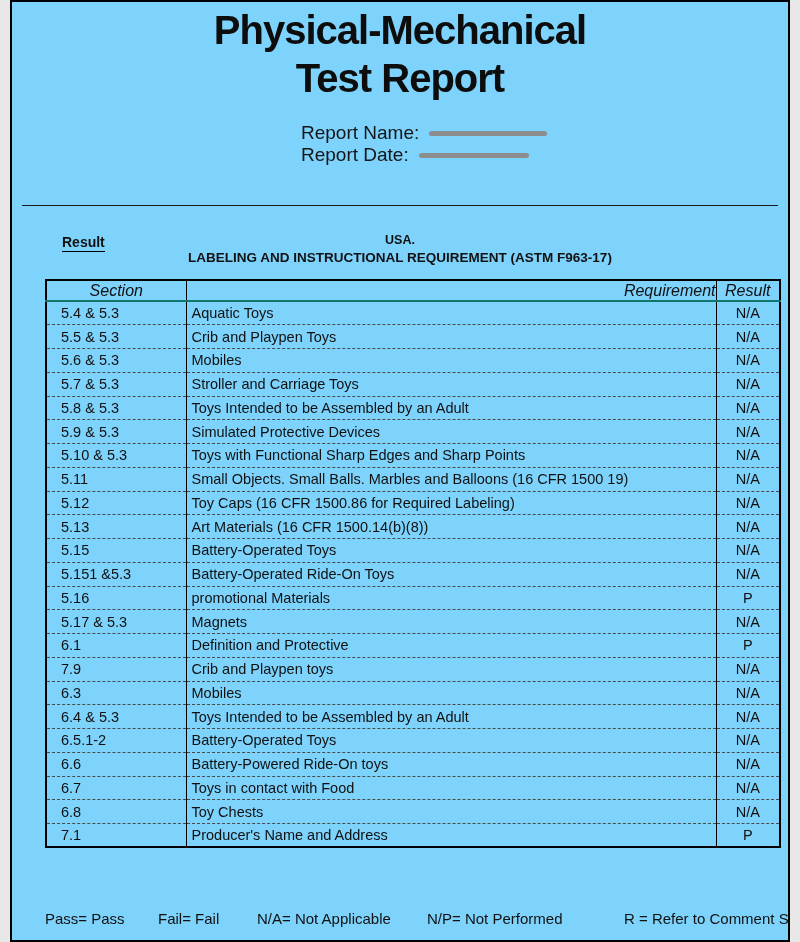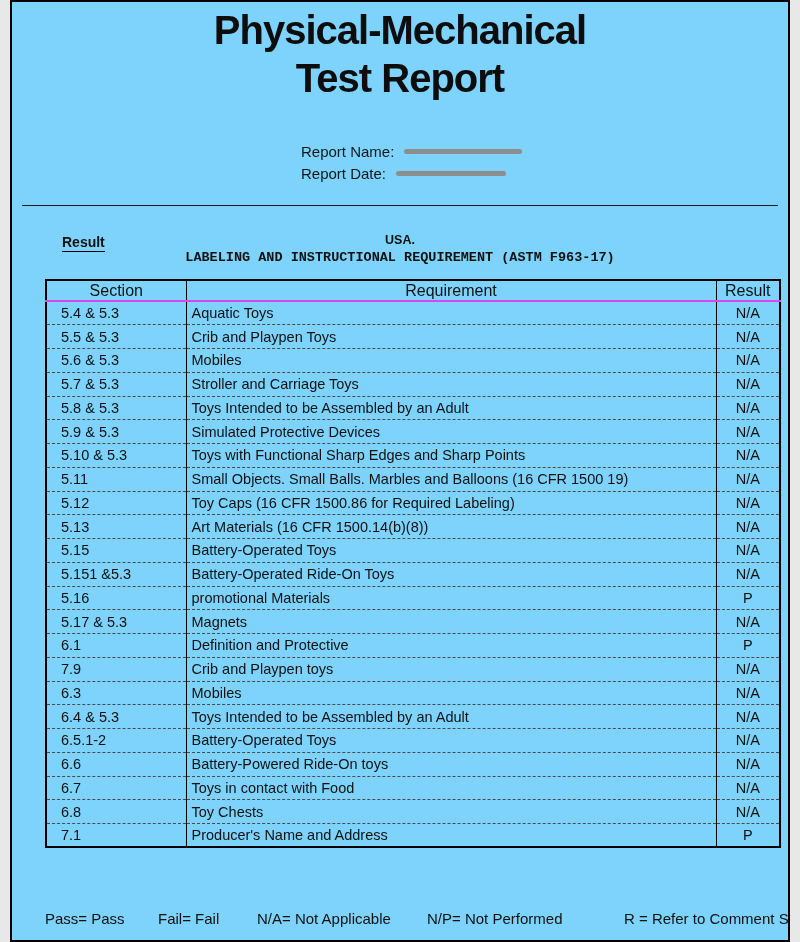--- a/index.html
+++ b/index.html
@@ -25,22 +25,22 @@
     font-weight: bold;
     font-size: 40px;
     line-height: 48px;
     letter-spacing: -1px;
     color: #0d0d0d;
   }
 
   
   .report-fields {
     position: absolute;
-    top: 138px; left: 289px;
-    font-size: 15px;
+    top: 120px; left: 289px;
+    font-size: 19px;
     color: #161616;
   }
   .report-field-row {
     height: 22px;
     display: flex;
     align-items: center;
     white-space: nowrap;
   }
   .blank-line {
     display: inline-block;
@@ -76,50 +76,50 @@
     font-size: 12.5px;
     font-weight: bold;
   }
   .table-title {
     position: absolute;
     top: 248px; left: 0;
     width: 100%;
     text-align: center;
     font-size: 13.5px;
     font-weight: bold;
-    font-family: Liberation Mono, monospace;
   }
 
   
   table.req-table {
     position: absolute;
     top: 277px; left: 33px;
     width: 734px;
     border-collapse: collapse;
     table-layout: fixed;
     border: 2px solid #000;
   }
   .req-table th {
     height: 21px;
     font-size: 16px;
     font-weight: normal;
     text-align: center;
-    border-bottom: 2px solid #d946ef;
+    border-bottom: 2px solid #0f766e;
     padding: 0;
+    font-style: italic;
   }
   .req-table td {
     height: 23.75px;
     font-size: 14.5px;
     padding: 0;
     overflow: hidden;
     white-space: nowrap;
   }
   .req-table tbody tr + tr td { border-top: 1px dashed #4a4a4a; }
   .req-table .col-section     { width: 140px; }
-  .req-table .col-requirement { width: 530px; }
+  .req-table .col-requirement { width: 530px; text-align: right; }
   .req-table .col-result      { width: 64px; }
   .req-table td.col-section     { padding-left: 14px; text-align: left; }
   .req-table td.col-requirement { padding-left: 5px; text-align: left; }
   .req-table td.col-result      { text-align: center; }
   .req-table th.col-requirement,
   .req-table td.col-requirement { border-left: 1.5px solid #000; }
   .req-table th.col-result,
   .req-table td.col-result      { border-left: 1.5px solid #000; }
 
   

